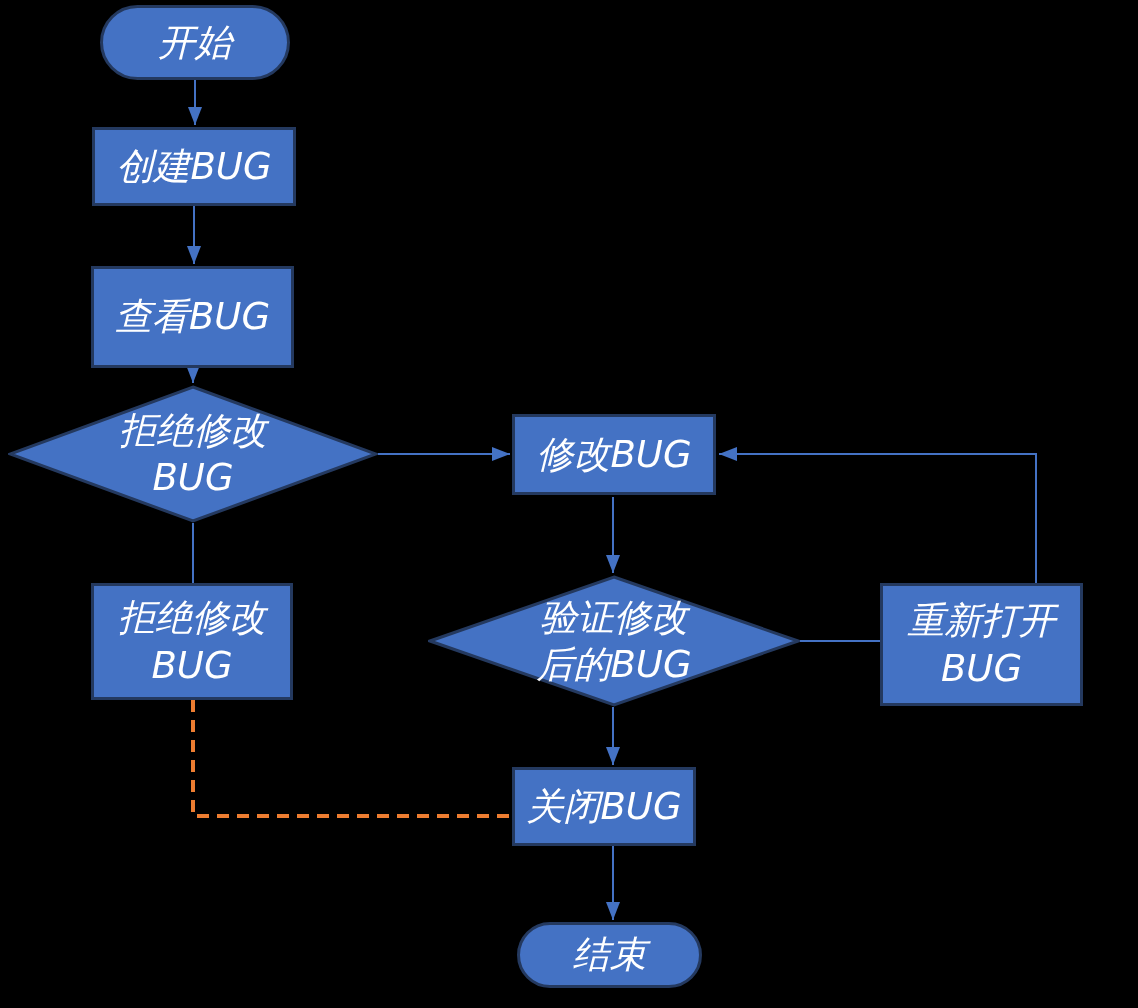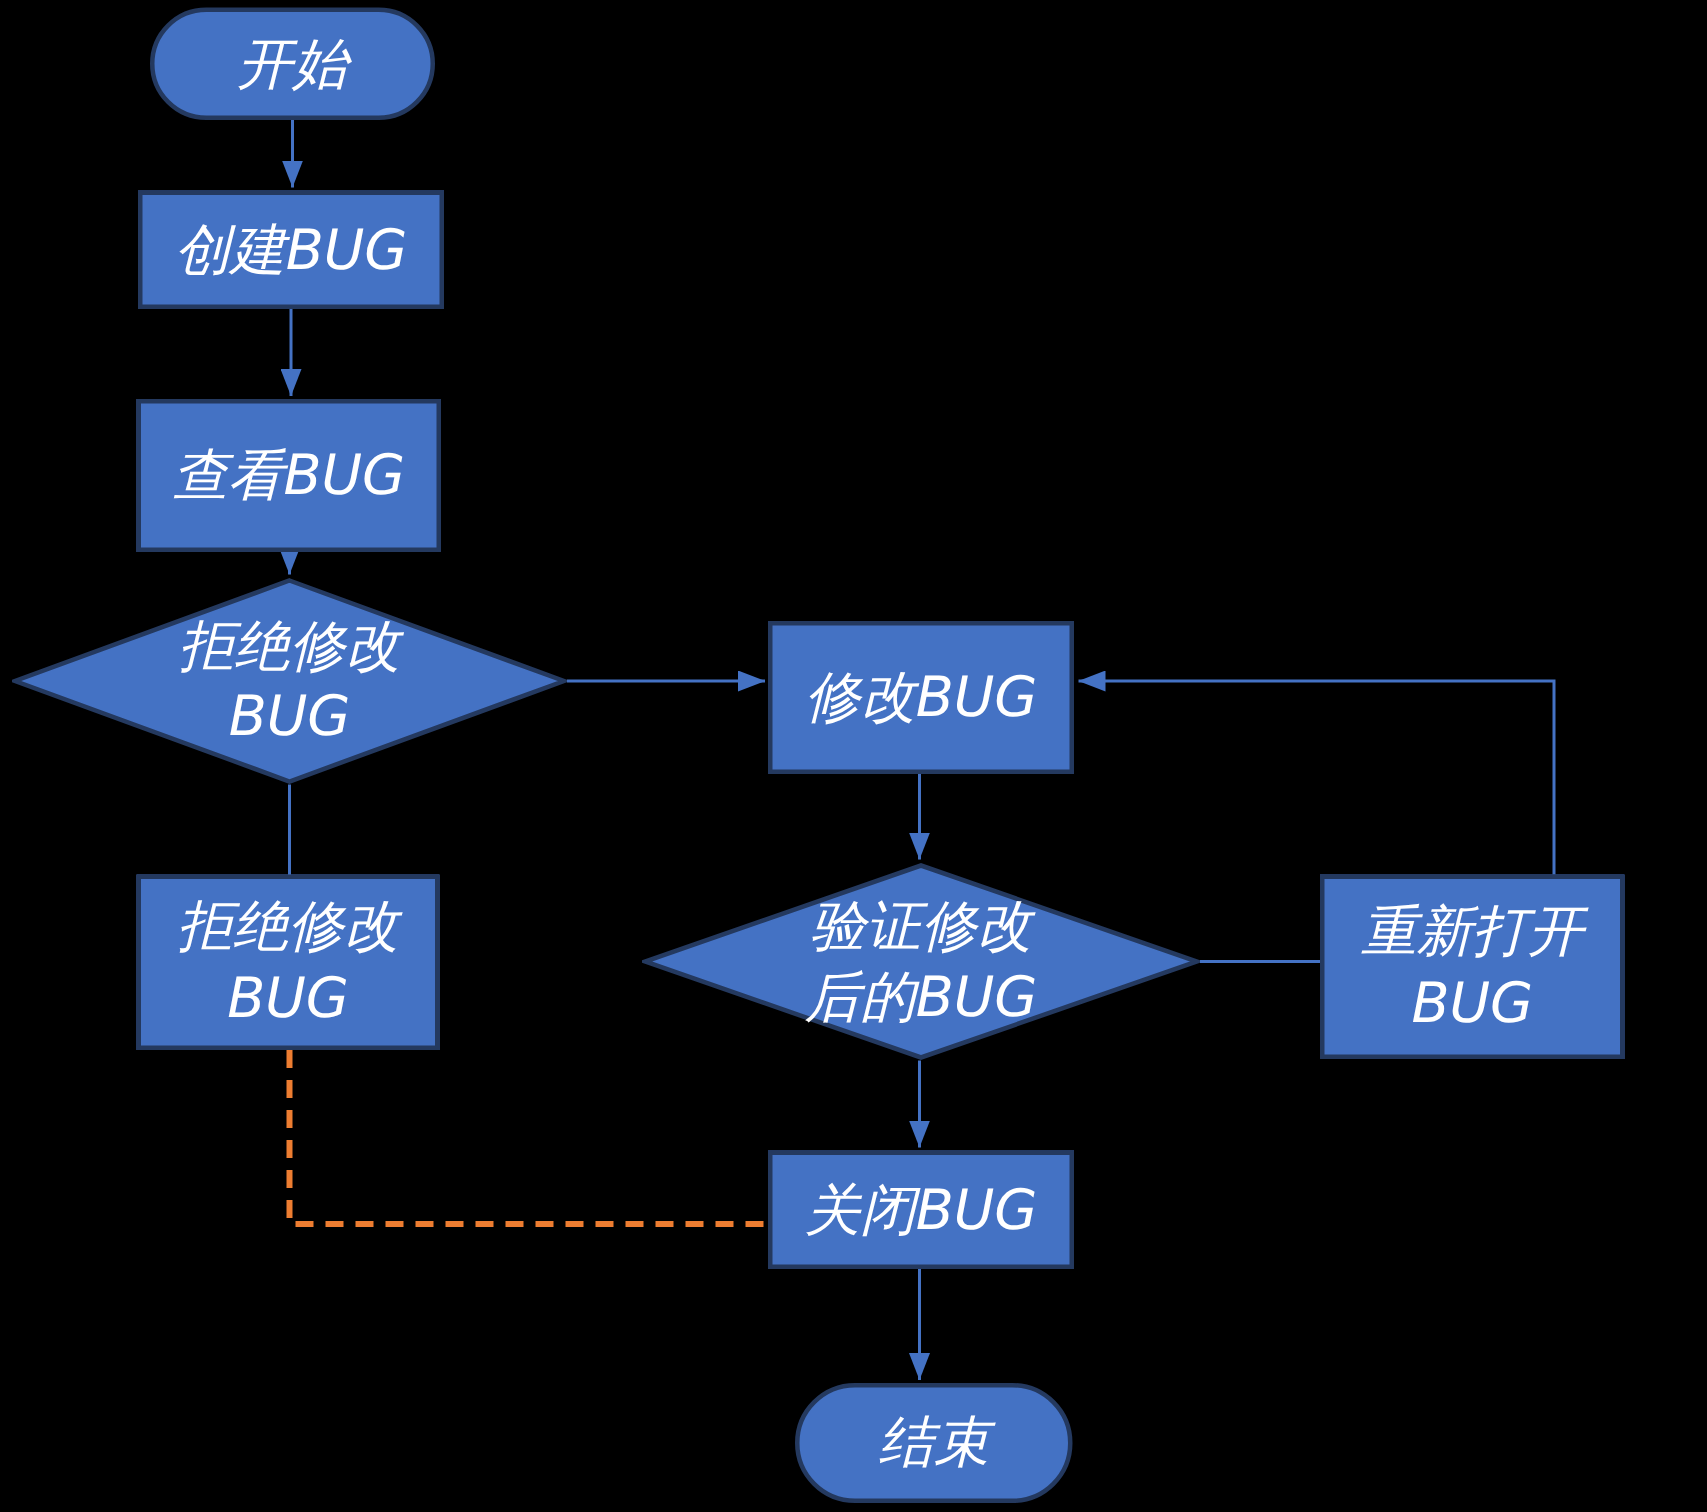--- a/index.html
+++ b/index.html
@@ -66,21 +66,21 @@
   </div>
 
   <div class="node diamond" style="left:8px;top:385px;width:370px;height:138px;">
     <svg viewBox="0 0 370 138">
       <polygon class="diamond-shape" points="185,2 368,69 185,136 2,69"></polygon>
     </svg>
     <span class="label">拒绝修改
 BUG</span>
   </div>
 
-  <div class="node rect" style="left:512px;top:414px;width:204px;height:102px;">
+  <div class="node rect" style="left:512px;top:414px;width:204px;height:81px;">
     <span class="label">修改BUG</span>
   </div>
 
   <div class="node rect" style="left:91px;top:583px;width:202px;height:117px;justify-content:center;">
     <span class="label">拒绝修改
 BUG</span>
   </div>
 
   <div class="node diamond" style="left:428px;top:575px;width:372px;height:132px;">
     <svg viewBox="0 0 372 132">
@@ -88,21 +88,21 @@
     </svg>
     <span class="label">验证修改
 后的BUG</span>
   </div>
 
   <div class="node rect" style="left:880px;top:583px;width:203px;height:123px;">
     <span class="label">重新打开
 BUG</span>
   </div>
 
-  <div class="node rect" style="left:512px;top:767px;width:204px;height:79px;">
+  <div class="node rect" style="left:512px;top:767px;width:184px;height:79px;">
     <span class="label">关闭BUG</span>
   </div>
 
-  <div class="node stadium" style="left:530px;top:922px;width:185px;height:80px;">
+  <div class="node stadium" style="left:517px;top:922px;width:185px;height:66px;">
     <span class="label">结束</span>
   </div>
 
 </div>
 
 </body></html>

